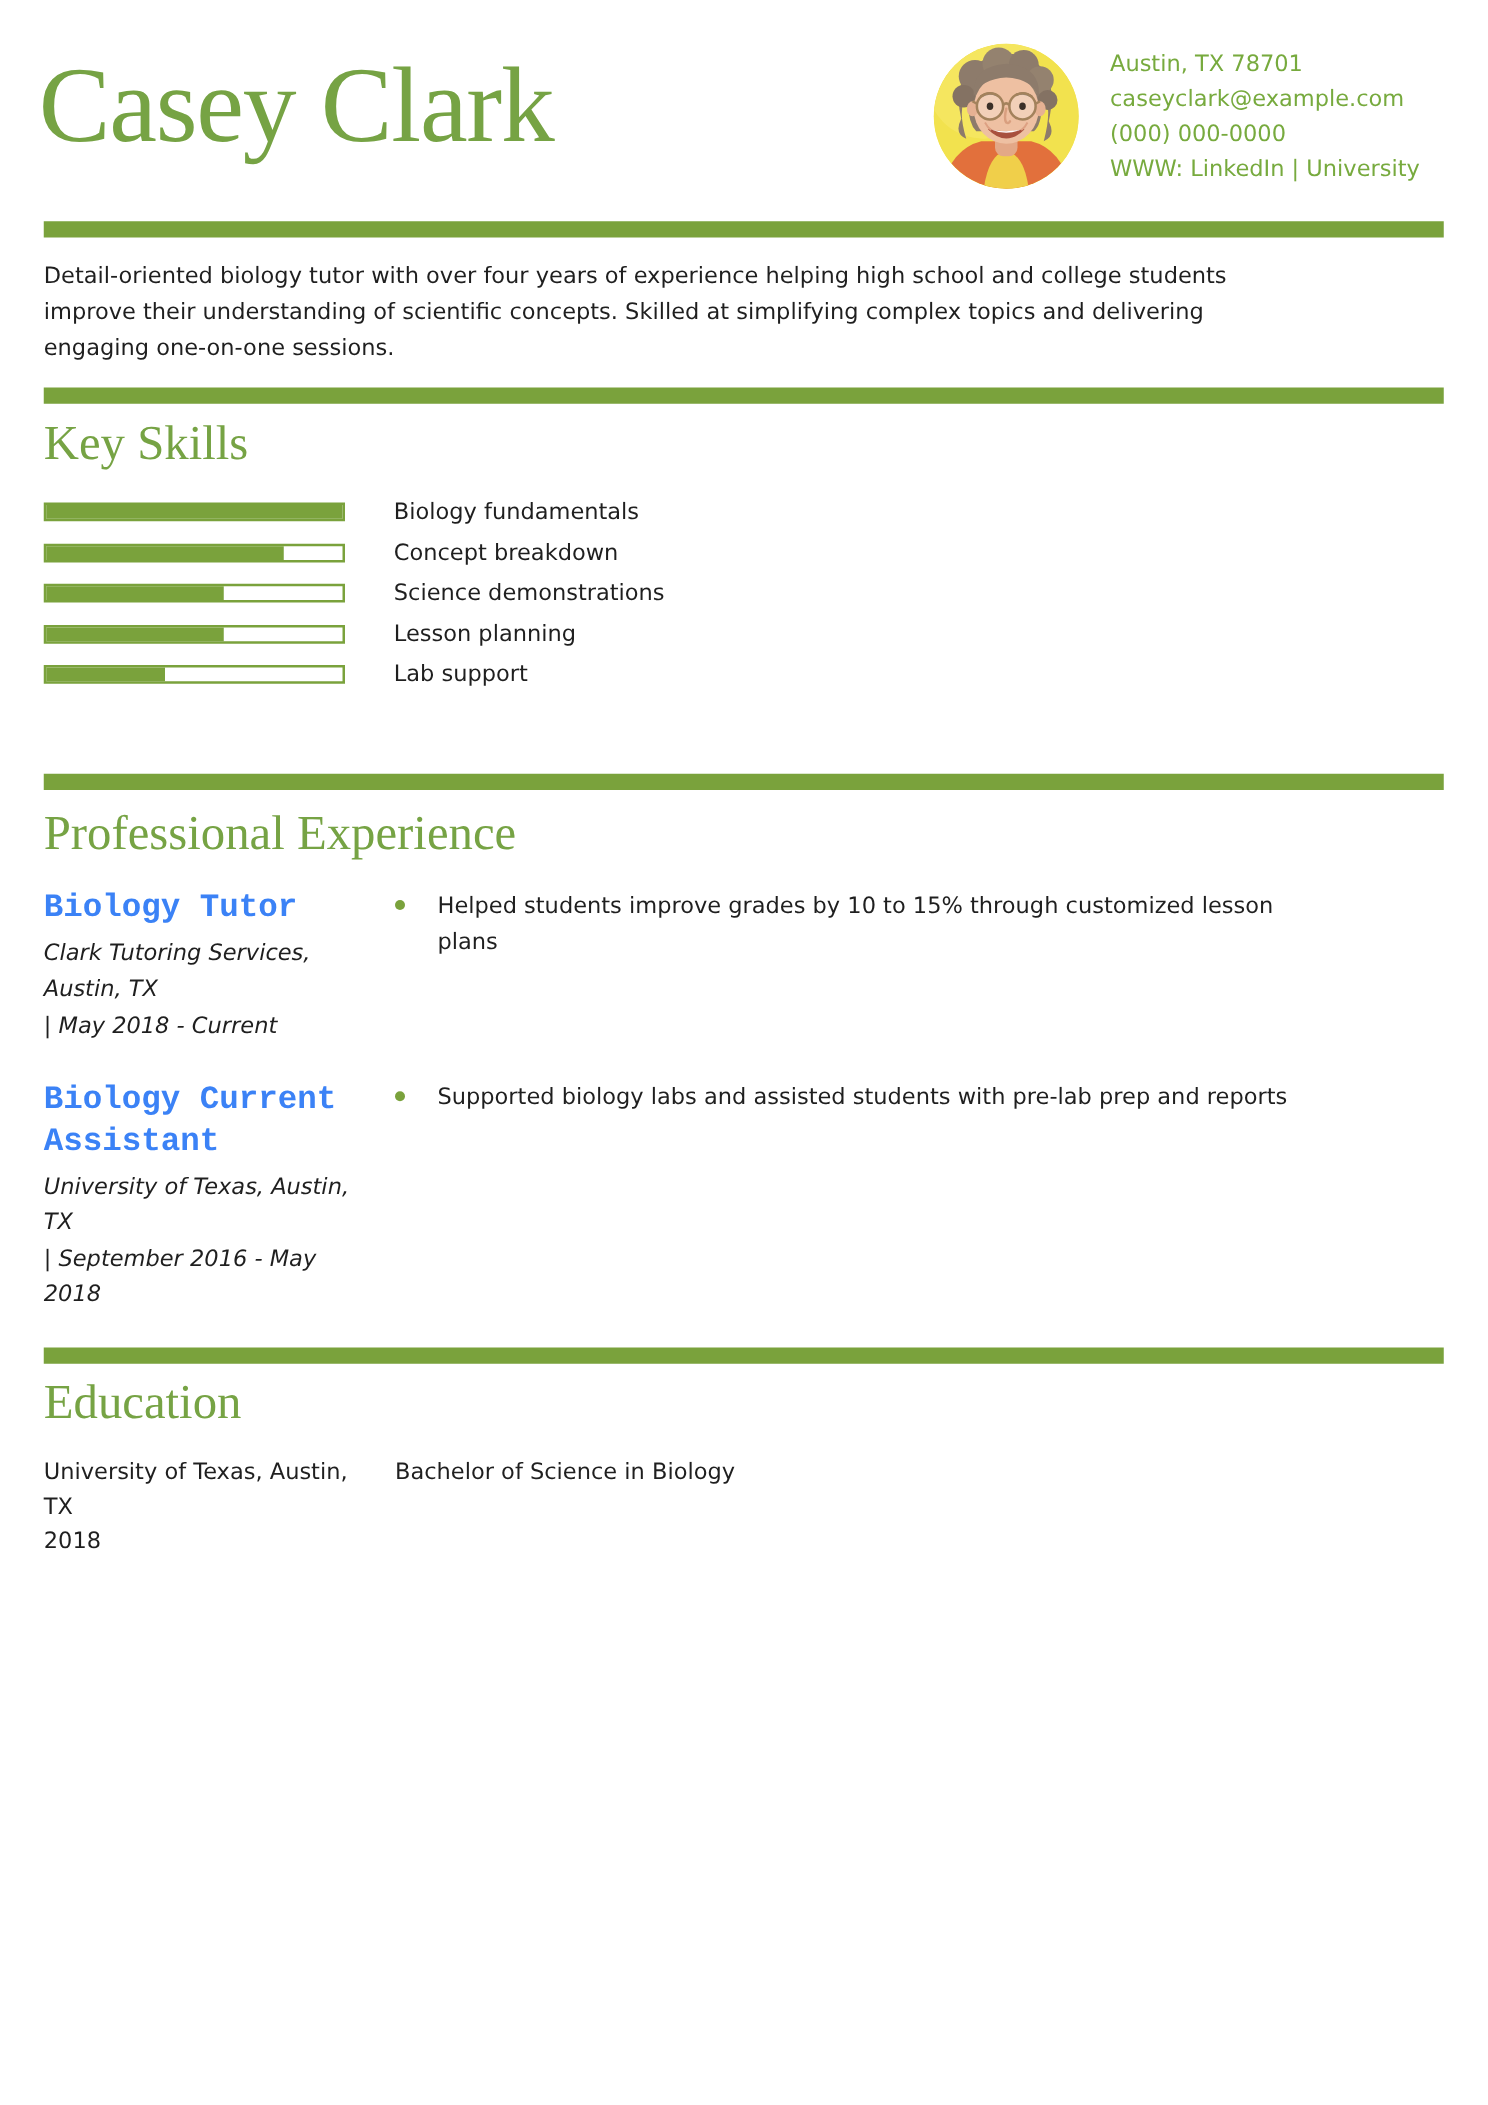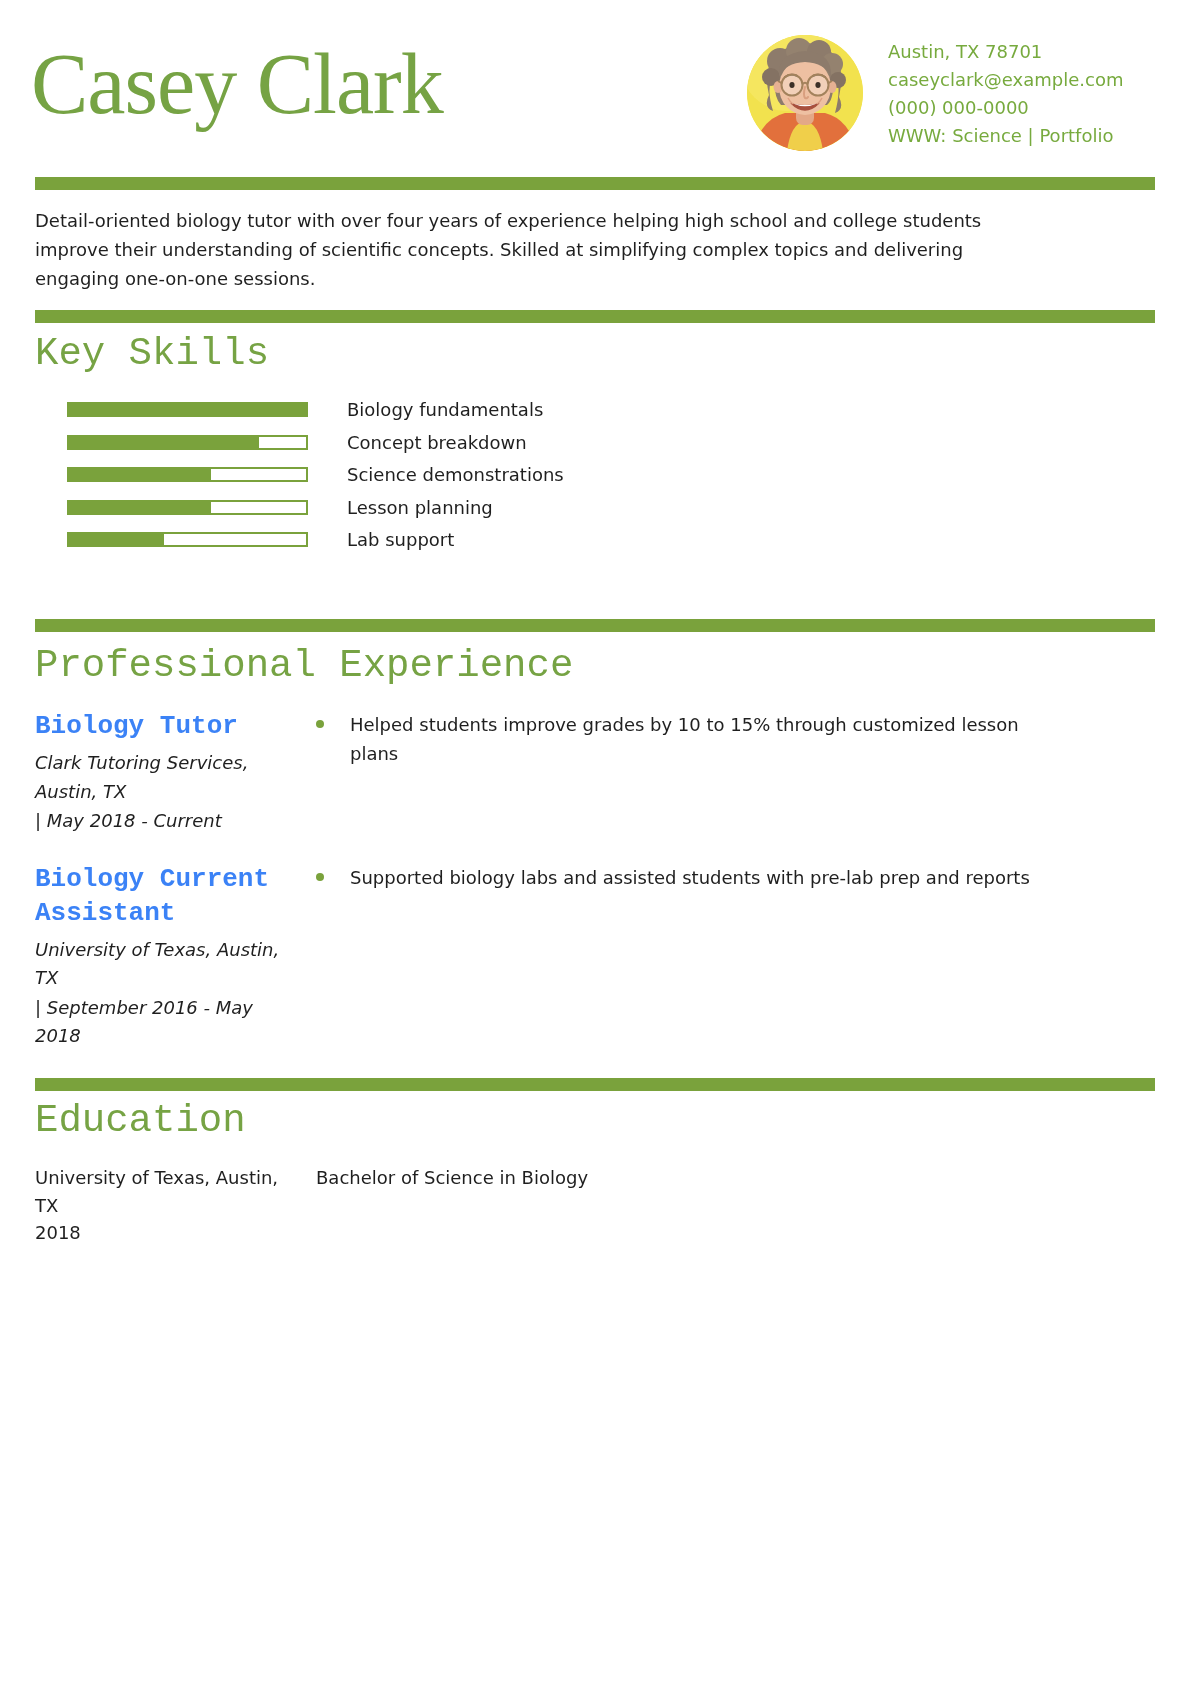--- a/index.html
+++ b/index.html
@@ -26,26 +26,26 @@
   }
   
   .sep { position:absolute; left:35px; width:1120px; height:13px; background:var(--accent,#7aa23c); }
   .sep1 { top:177px; } .sep2 { top:310px; } .sep3 { top:619px; } .sep4 { top:1078px; }
   
   .summary { position:absolute; left:35px; top:206px; width:1000px; font-size:18px; line-height:29px; }
   
   section { position:absolute; left:35px; width:1120px; }
   .skills-section { top:332px; } .experience-section { top:644px; } .education-section { top:1099px; }
   h2 {
-    font-family:Liberation Mono, monospace; font-weight:400;
+    font-family:Liberation Serif, serif; font-weight:400;
     font-size:39px; line-height:45px; color:var(--heading,#76a344);
   }
   
   .skills-list { margin-top:25px; }
-  .skill-row { display:flex; align-items:center; height:15px; margin-bottom:17.5px;margin-left:32px; }
+  .skill-row { display:flex; align-items:center; height:15px; margin-bottom:17.5px; }
   .skill-bar { width:241px; height:15px; border:2px solid var(--accent,#7aa23c); background:#ffffff; }
   .skill-bar-fill { height:100%; background:var(--accent,#7aa23c); }
   .skill-label { margin-left:39px; font-size:18px; line-height:15px; white-space:nowrap; }
   
   .jobs-list { margin-top:20px; }
   .job { display:flex; }
   .job + .job { margin-top:26px; }
   .job-left { width:281px; flex:0 0 281px; padding-right:30px; }
   .job-title {
     font-family:Liberation Mono, monospace; font-weight:700;
@@ -127,21 +127,21 @@
           <path d="M41,63 Q43,67 46,69" stroke="#dda082" stroke-width="1.5" fill="none"></path>
           <path d="M75,63 Q73,67 70,69" stroke="#dda082" stroke-width="1.5" fill="none"></path>
         </g>
       </svg>
     </div>
 
     <div class="contact">
       <div>Austin, TX 78701</div>
       <div>caseyclark@example.com</div>
       <div>(000) 000-0000</div>
-      <div>WWW: Science | Portfolio</div>
+      <div>WWW: LinkedIn | University</div>
     </div>
   </header>
 
   <div class="sep sep1"></div>
 
   <p class="summary">Detail-oriented biology tutor with over four years of experience helping high school and college students improve their understanding of scientific concepts. Skilled at simplifying complex topics and delivering engaging one-on-one sessions.</p>
 
   <div class="sep sep2"></div>
 
   <section class="skills-section">

